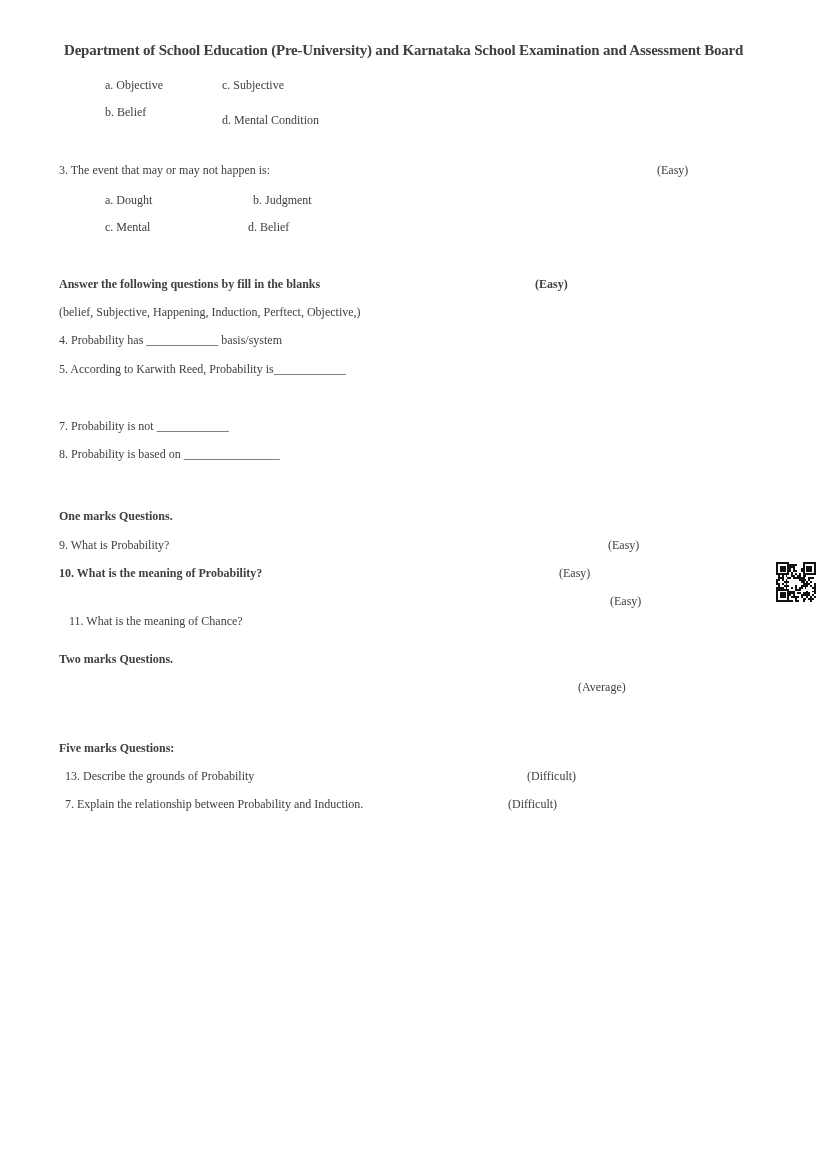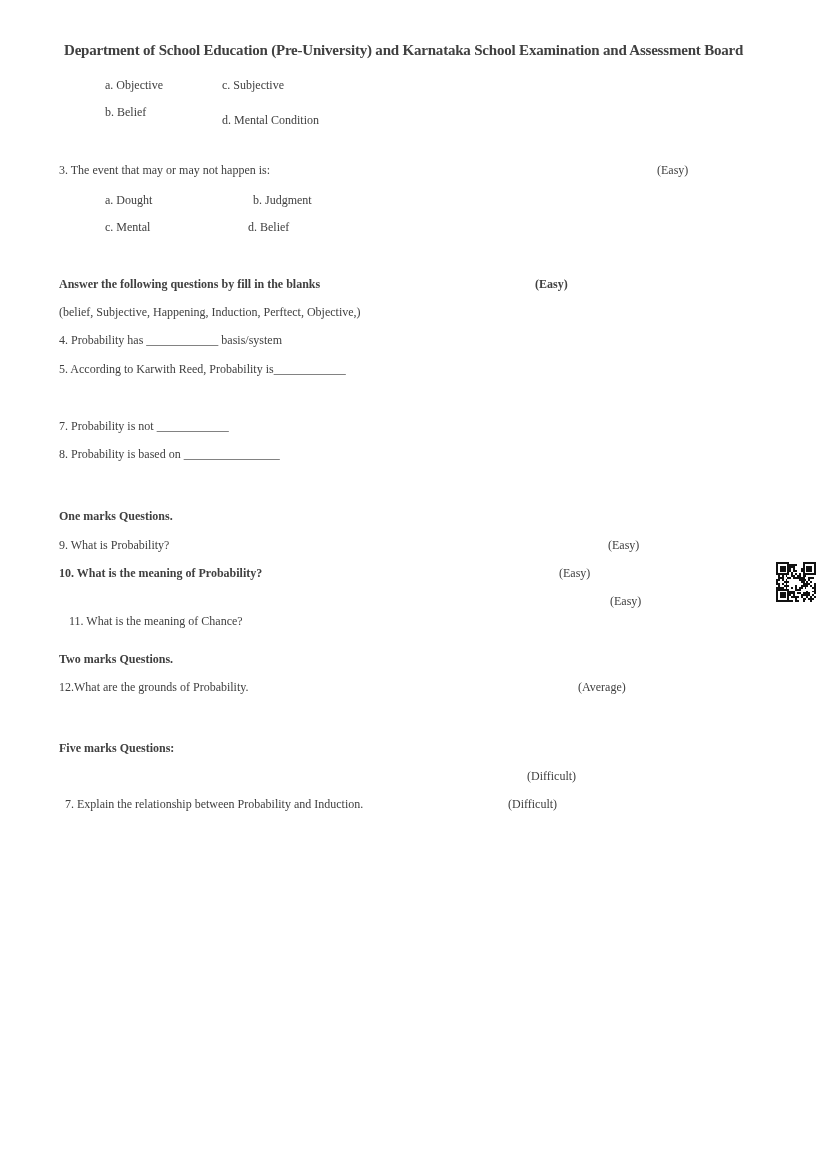--- a/index.html
+++ b/index.html
@@ -302,24 +302,24 @@
         <rect x="7" y="20" width="1" height="1"></rect>
         <rect x="8" y="20" width="1" height="1"></rect>
         <rect x="10" y="20" width="1" height="1"></rect>
         <rect x="11" y="20" width="1" height="1"></rect>
         <rect x="14" y="20" width="1" height="1"></rect>
         <rect x="18" y="20" width="1" height="1"></rect>
       </svg>
     </div>
 
   <div class="ln b" style="left:59px; top:653px;">Two marks Questions.</div>
-  <div class="ln" style="left:59px; top:681px;">12.What are the grounds of Probability.</div>
   <div class="ln" style="left:578px; top:681px;">(Average)</div>
 
   <div class="ln b" style="left:59px; top:742px;">Five marks Questions:</div>
+  <div class="ln" style="left:65px; top:770px;">13. Describe the grounds of Probability</div>
   <div class="ln" style="left:527px; top:770px;">(Difficult)</div>
   <div class="ln" style="left:65px; top:798px;">7. Explain the relationship between Probability and Induction.</div>
   <div class="ln" style="left:508px; top:798px;">(Difficult)</div>
 
   <div class="ln" style="left:62px; top:1096px;">SUBJECT: 23 – LOGIC</div>
   <div class="ln" style="left:675px; top:1096px;">
     <span>What</span>
     <span class="b">23</span>
     <span>of</span>
     <span class="b">30</span>

